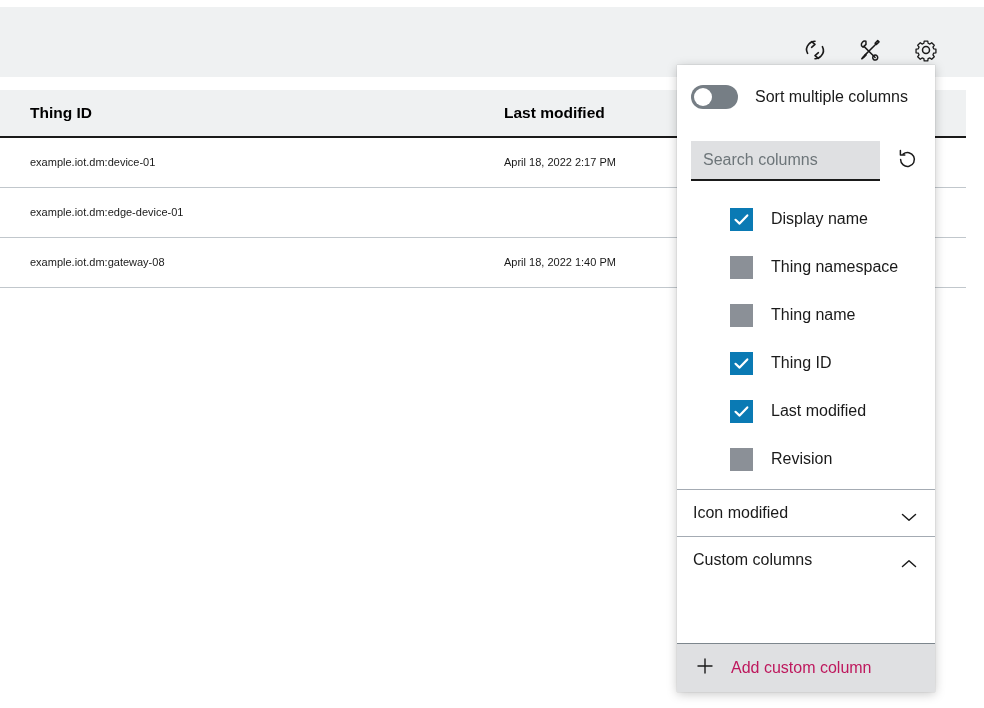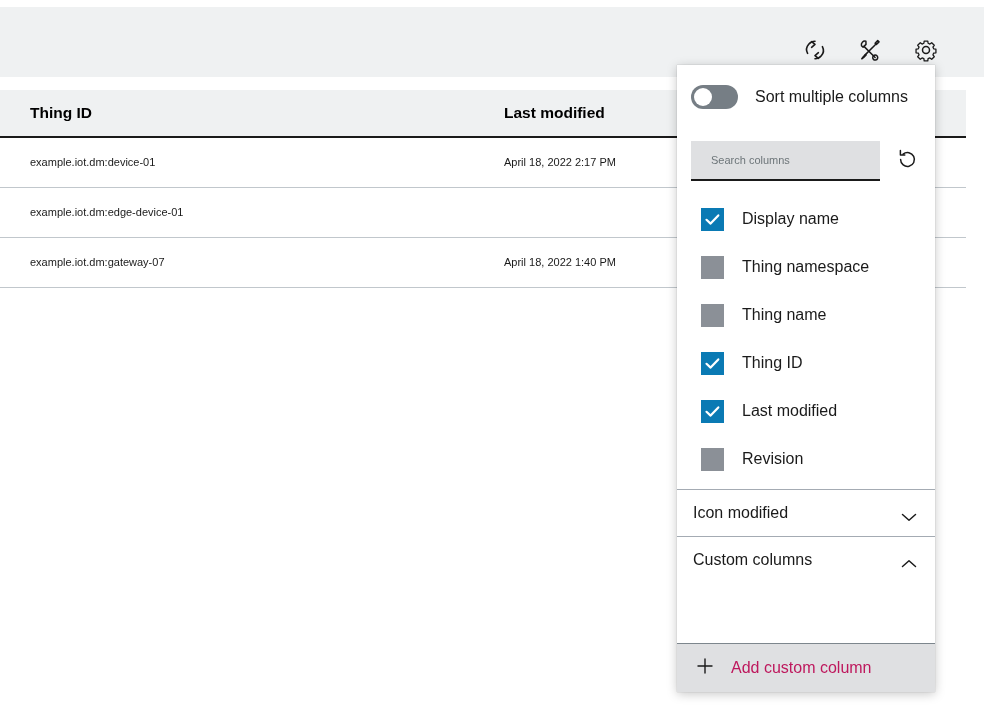--- a/index.html
+++ b/index.html
@@ -147,23 +147,23 @@
     flex: 0 0 auto;
   }
   #search-input {
     width: 189px;
     height: 40px;
     background: #dfe0e2;
     border: none;
     border-bottom: 2px solid #1a1a1a;
     box-sizing: border-box;
     font-family: "Liberation Sans", sans-serif;
-    font-size: 11px;
+    font-size: 16px;
     color: #1a1a1a;
-    padding: 0 20px;
+    padding: 0 12px;
     outline: none;
   }
   #search-input::placeholder { color: #6d7579; opacity: 1; }
   #btn-reset {
     width: 40px;
     height: 40px;
     margin-left: 7px;
     display: flex;
     align-items: center;
     justify-content: center;
@@ -199,20 +199,21 @@
 
   .checkbox-list {
     padding: 2px 0 6px 0;
   }
   .checkbox-row {
     height: 48px;
     display: flex;
     align-items: center;
     padding-left: 24px;
     cursor: pointer;
+    margin-left: 29px;
   }
   .cbox {
     width: 23px;
     height: 23px;
     flex: 0 0 auto;
     background: #8b9097;
     position: relative;
   }
   .cbox.checked { background: #0a7ab4; }
   .cbox .tick {
@@ -300,21 +301,21 @@
   <div class="tr">
     <div class="td td-id">example.iot.dm:device-01</div>
     <div class="td td-mod">April 18, 2022 2:17 PM</div>
   </div>
 
   <div class="tr">
     <div class="td td-id">example.iot.dm:edge-device-01</div>
   </div>
 
   <div class="tr">
-    <div class="td td-id">example.iot.dm:gateway-07</div>
+    <div class="td td-id">example.iot.dm:gateway-08</div>
     <div class="td td-mod">April 18, 2022 1:40 PM</div>
   </div>
 
 </div>
 
 <div id="column-panel">
 
   <div id="sort-toggle-row">
     <div id="sort-toggle">
       <div class="knob"></div>

